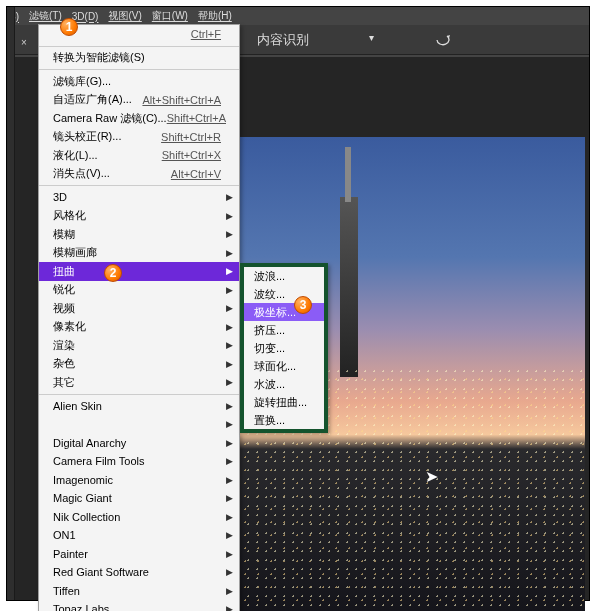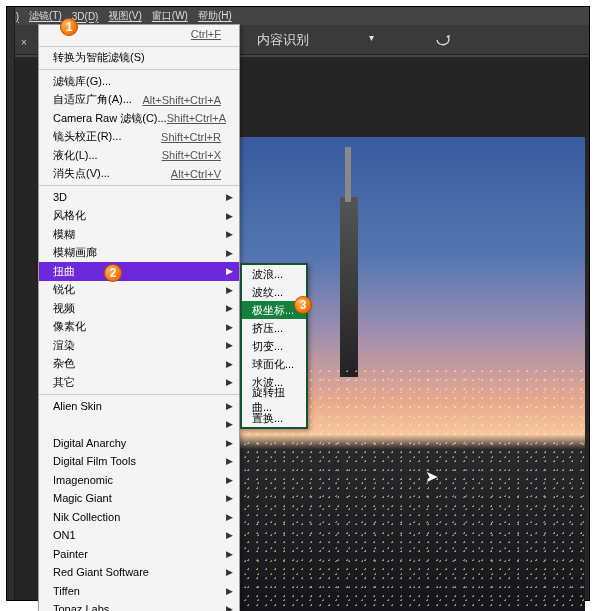--- a/index.html
+++ b/index.html
@@ -22,23 +22,23 @@
     background-size:9px 9px,13px 13px;background-position:0 0,4px 6px;opacity:.55;}
   .cursor{position:absolute;left:190px;top:330px;font-size:16px;color:#fff;}
   .menu{position:absolute;left:38px;top:24px;width:202px;background:#f4f4f4;border:1px solid #a0a0a0;font-size:11px;color:#000;box-shadow:2px 2px 4px rgba(0,0,0,.3);}
   .menu .row{display:flex;align-items:center;height:18.5px;padding:0 18px 0 14px;white-space:nowrap;}
   .menu .row .lbl{flex:1;}
   .menu .row .sc{color:#555;text-decoration:underline;}
   .menu .row .arr{position:absolute;right:6px;font-size:9px;color:#333;}
   .menu .row.sel{background:#6d28d9;color:#fff;}
   .menu .row.sel .arr{color:#fff;}
   .menu hr{border:none;border-top:1px solid #ccc;margin:2px 0;}
-  .submenu{position:absolute;left:240px;top:263px;width:68px;background:#f4f4f4;border:2px solid #14532d;font-size:11px;box-shadow:2px 2px 4px rgba(0,0,0,.3);}
+  .submenu{position:absolute;left:240px;top:263px;width:88px;background:#f4f4f4;border:4px solid #14532d;font-size:11px;box-shadow:2px 2px 4px rgba(0,0,0,.3);}
   .submenu .row{display:flex;align-items:center;height:18px;padding:0 10px;}
-  .submenu .row.sel{background:#15803d;color:#fff;}
+  .submenu .row.sel{background:#8b5cf6;color:#fff;}
   .badge{position:absolute;width:18px;height:18px;border-radius:50%;background:radial-gradient(circle at 30% 30%,#ffb163,#ff7a00 60%,#d65a00);color:#fff;font-weight:bold;font-size:12px;display:flex;align-items:center;justify-content:center;border:1px solid #c04a00;z-index:50;}
   .b1{left:60px;top:18px;}
   .b2{left:104px;top:264px;}
   .b3{left:294px;top:296px;}
   .leftstrip{position:absolute;left:0;top:0;width:8px;height:100%;background:#2e2e2e;border-right:1px solid #1a1a1a;}
   .lefttab{position:absolute;left:14px;top:30px;width:10px;height:14px;font-size:10px;color:#ccc;}
 </style>
 </head>
 <body>
 
@@ -163,21 +163,21 @@
         <span class="arr">▶</span>
       </div>
       <div class="row">
         <span class="arr">▶</span>
       </div>
       <div class="row">
         <span class="lbl">Digital Anarchy</span>
         <span class="arr">▶</span>
       </div>
       <div class="row">
-        <span class="lbl">Digital Film Tools</span>
+        <span class="lbl">Camera Film Tools</span>
         <span class="arr">▶</span>
       </div>
       <div class="row">
         <span class="lbl">Imagenomic</span>
         <span class="arr">▶</span>
       </div>
       <div class="row">
         <span class="lbl">Magic Giant</span>
         <span class="arr">▶</span>
       </div>

